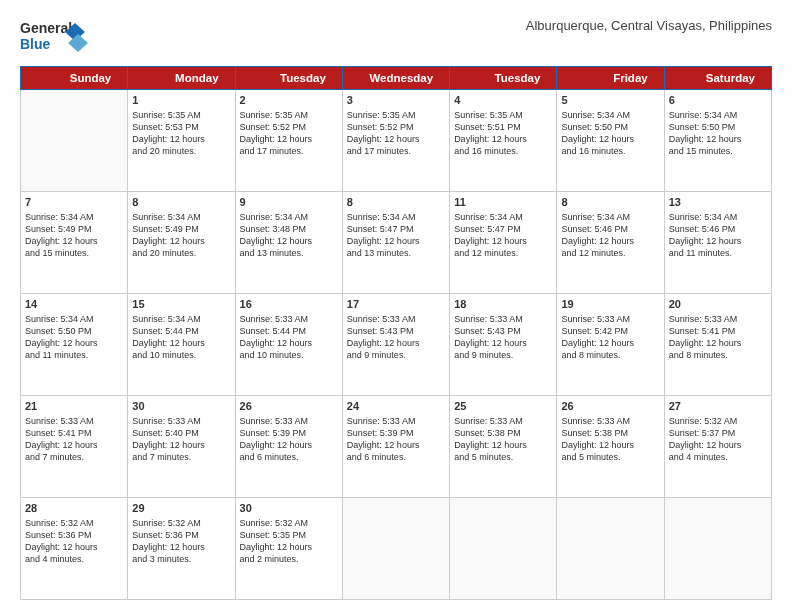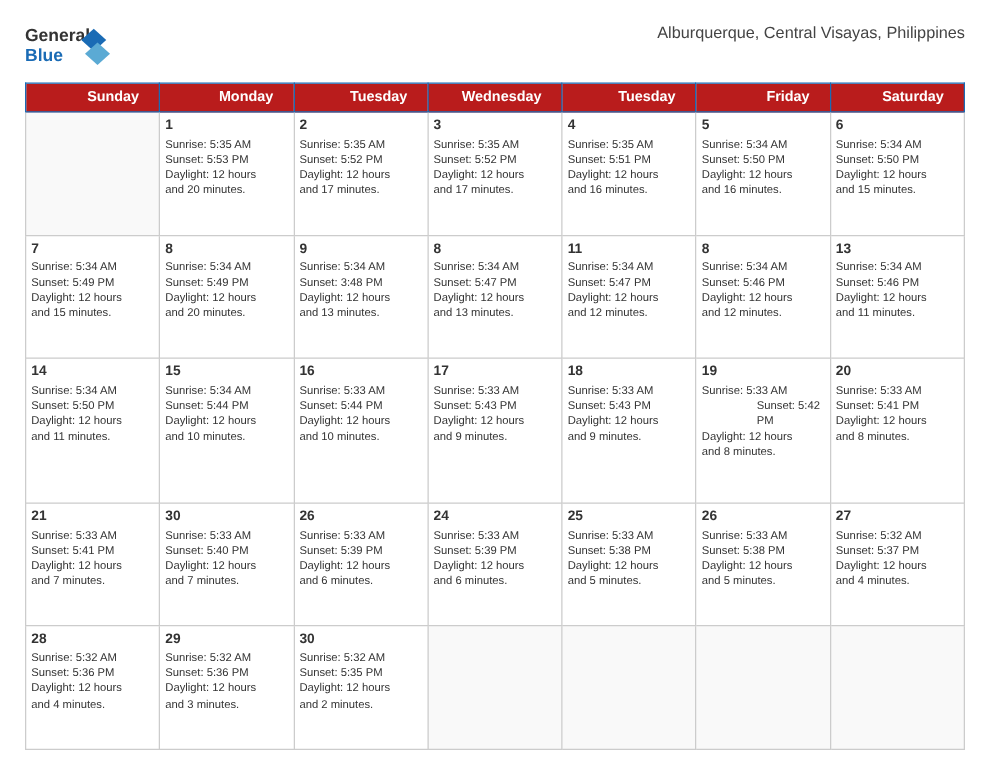--- a/index.html
+++ b/index.html
@@ -233,21 +233,21 @@
           <td>
             <span class="day-num">18</span>
             <span style="display:block;">Sunrise: 5:33 AM</span>
             <span style="display:block;">Sunset: 5:43 PM</span>
             <span style="display:block;">Daylight: 12 hours</span>
             <span style="display:block;">and 9 minutes.</span>
           </td>
           <td>
             <span class="day-num">19</span>
             <span style="display:block;">Sunrise: 5:33 AM</span>
-            <span style="display:block;margin-left:44px;">Sunset: 5:42 PM</span>
+            <span style="display:block;">Sunset: 5:42 PM</span>
             <span style="display:block;">Daylight: 12 hours</span>
             <span style="display:block;">and 8 minutes.</span>
           </td>
           <td>
             <span class="day-num">20</span>
             <span style="display:block;">Sunrise: 5:33 AM</span>
             <span style="display:block;">Sunset: 5:41 PM</span>
             <span style="display:block;">Daylight: 12 hours</span>
             <span style="display:block;">and 8 minutes.</span>
           </td>

